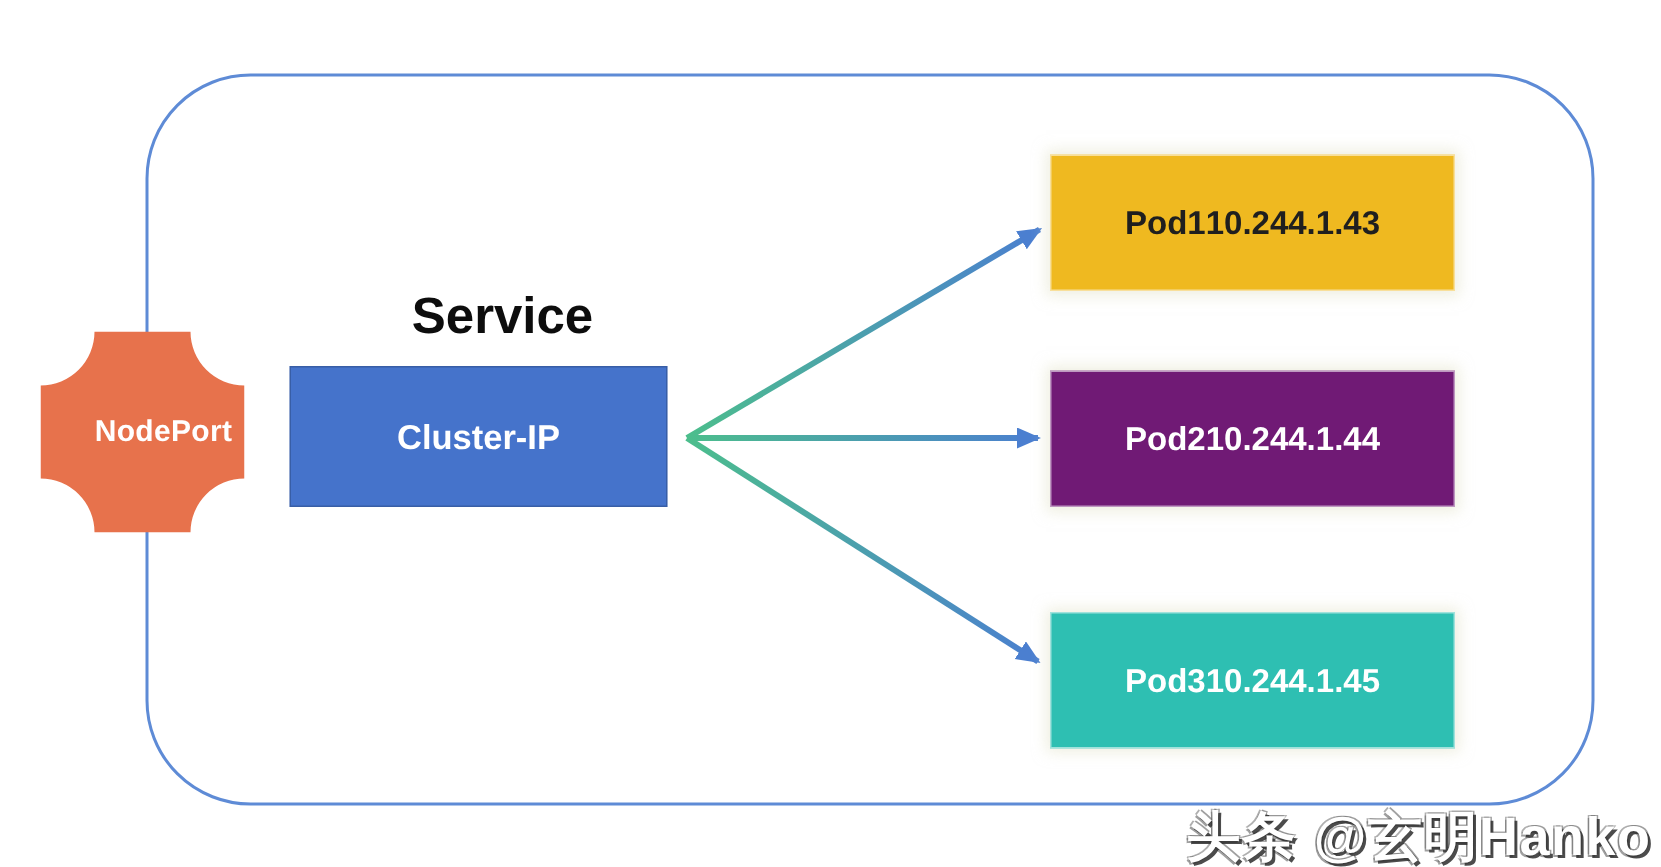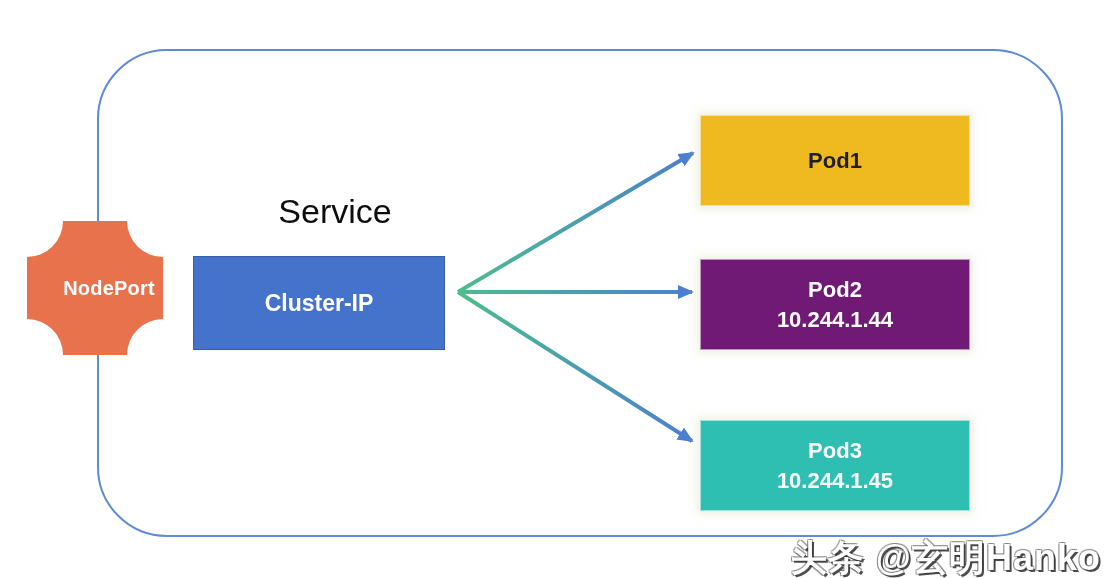--- a/index.html
+++ b/index.html
@@ -18,26 +18,26 @@
     position:absolute;left:27px;top:221px;width:136px;height:134px;z-index:2;padding-left:28px;
   }
   .nodeport svg{position:absolute;left:0;top:0;}
   .nodeport .np-label{
     position:absolute;left:0;top:0;width:100%;height:100%;
     display:flex;align-items:center;justify-content:center;
     font-size:20px;font-weight:700;letter-spacing:.2px;
   }
   .service-title{
     position:absolute;left:205px;top:192px;width:260px;z-index:2;
-    text-align:center;font-size:34px;font-weight:400;color:#0d0d0d;
+    text-align:center;font-size:34px;font-weight:700;color:#0d0d0d;
   }
   .box{
-    position:absolute;z-index:2;display:flex;flex-direction:column;
+    position:absolute;z-index:2;display:flex;flex-direction:row;
     align-items:center;justify-content:center;box-sizing:border-box;
-    font-weight:700;text-align:center;line-height:1.32;margin-top:12px;
+    font-weight:700;text-align:center;line-height:1.32;
   }
   .cluster-box{
     left:193px;top:244px;width:252px;height:94px;font-size:23px;
     border:1px solid rgba(0,0,0,0.18);
   }
   .pod-box{
     left:700px;width:270px;height:91px;font-size:22px;
     box-shadow:0 0 9px 3px rgba(225,225,200,0.55);
     border:1px solid rgba(255,255,255,0.55);
   }
@@ -90,20 +90,21 @@
 </div>
 
 <div class="service-title">Service</div>
 
 <div class="box cluster-box" style="background-color: rgb(69, 115, 203); color: rgb(255, 255, 255);">
   <div>Cluster-IP</div>
 </div>
 
 <div class="box pod-box pod1" style="background-color: rgb(239, 185, 32); color: rgb(31, 31, 31);">
   <div>Pod1</div>
+  <div>10.244.1.43</div>
 </div>
 
 <div class="box pod-box pod2" style="background-color: #701a75; color: rgb(255, 255, 255);">
   <div>Pod2</div>
   <div>10.244.1.44</div>
 </div>
 
 <div class="box pod-box pod3" style="background-color: rgb(46, 191, 178); color: rgb(255, 255, 255);">
   <div>Pod3</div>
   <div>10.244.1.45</div>

